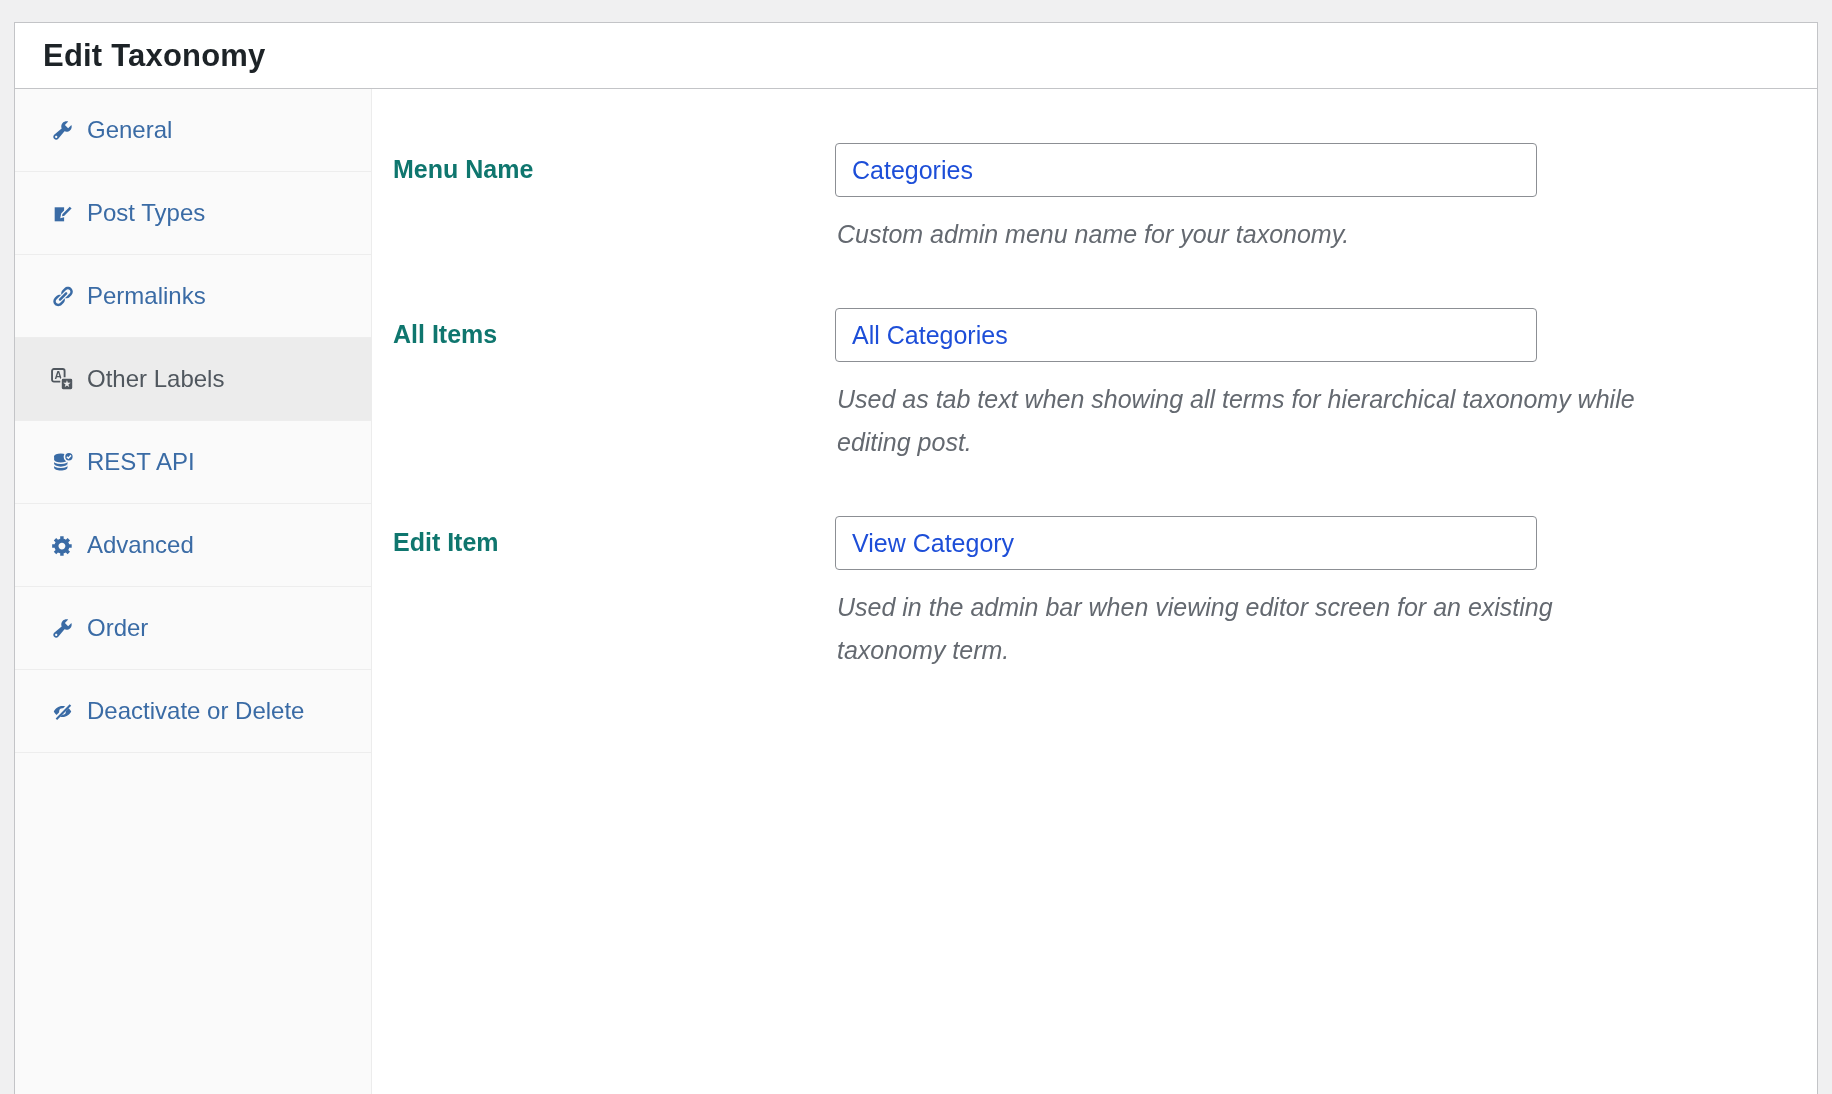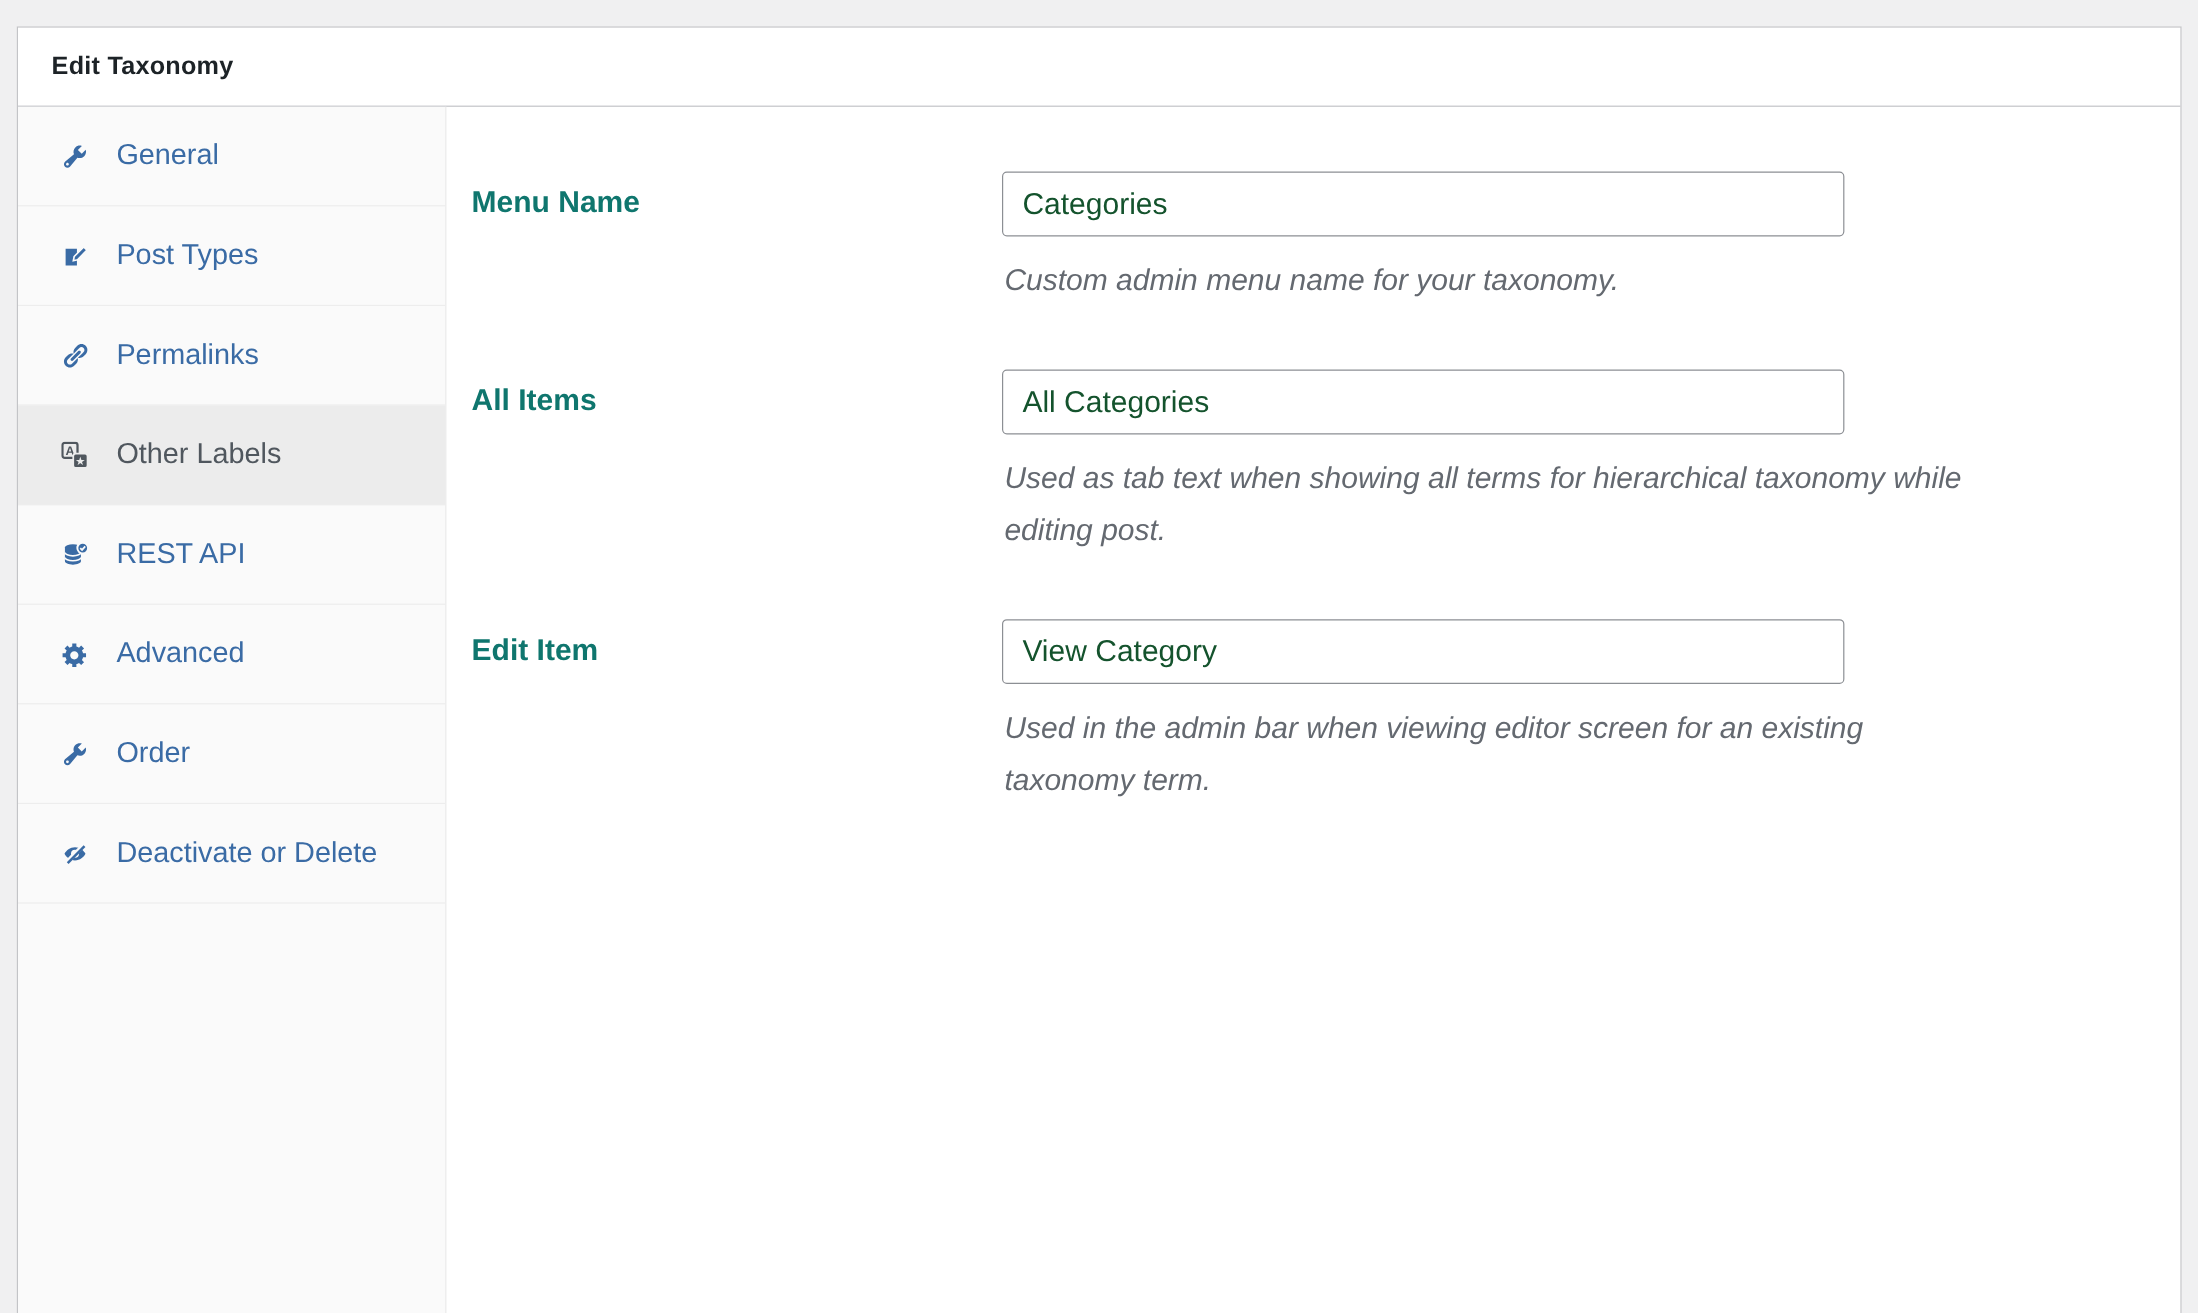--- a/index.html
+++ b/index.html
@@ -17,40 +17,40 @@
     border: 1px solid #c3c4c7;
   }
   .panel-header {
     height: 66px;
     border-bottom: 1px solid #c3c4c7;
     display: flex;
     align-items: center;
     padding: 0 28px;
   }
   .panel-title {
-    font-size: 21px;
+    font-size: 31px;
     font-weight: 700;
     color: #1d2327;
     letter-spacing: .2px;
   }
   .panel-body {
     display: flex;
     height: calc(100% - 67px);
   }
   .sidebar {
     width: 357px;
     flex: none;
     background: #fafafa;
     border-right: 1px solid #ececec;
   }
   .tab {
     height: 83px;
     display: flex;
     align-items: center;
-    gap: 23px;
+    gap: 13px;
     padding: 0 12px 0 36px;
     border-bottom: 1px solid #ededed;
     font-size: 24px;
     color: #3a6ba5;
     cursor: pointer;
     user-select: none;
   }
   .tab .icon { width: 23px; height: 23px; flex: none; display: inline-flex; }
   .tab .icon svg { width: 100%; height: 100%; }
   .tab.active {
@@ -77,21 +77,21 @@
   .row-field { flex: 1; min-width: 0; }
   .text-input {
     width: 702px;
     height: 54px;
     border: 1.5px solid #8c8f94;
     border-radius: 4px;
     background: #fff;
     padding: 0 16px;
     font-family: "Liberation Sans", sans-serif;
     font-size: 25px;
-    color: #14532d;
+    color: #1d4ed8;
     outline: none;
   }
   .help-text {
     margin: 16px 0 0 2px;
     width: 950px;
     font-size: 25px;
     font-style: italic;
     color: #646970;
     line-height: 1.72;
     white-space: pre-line;

